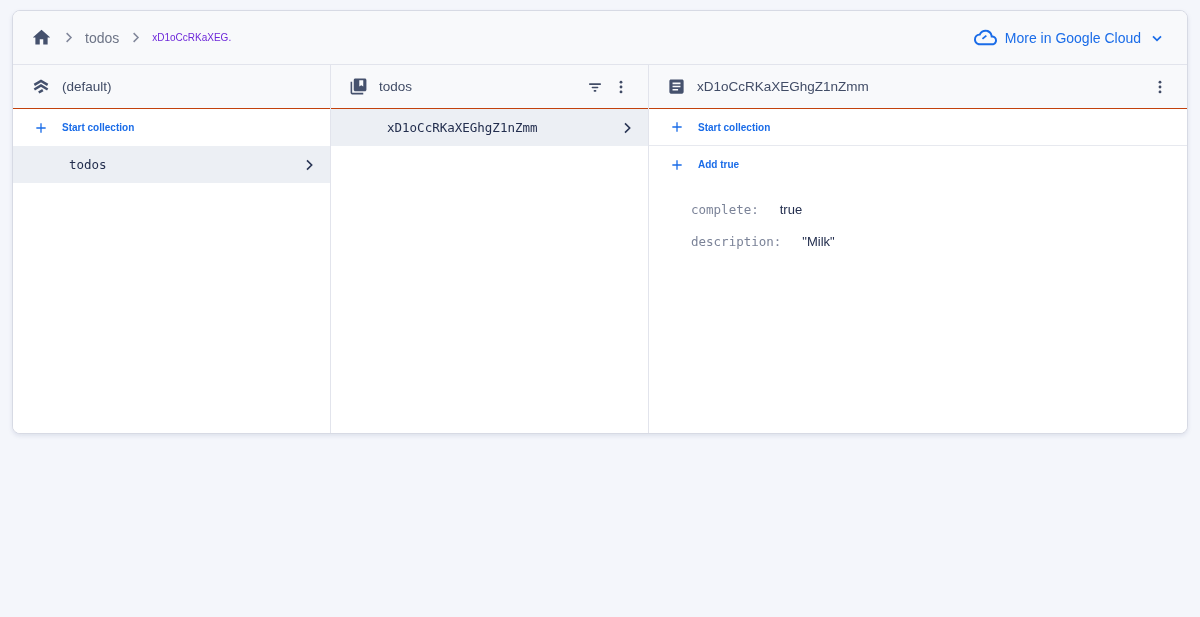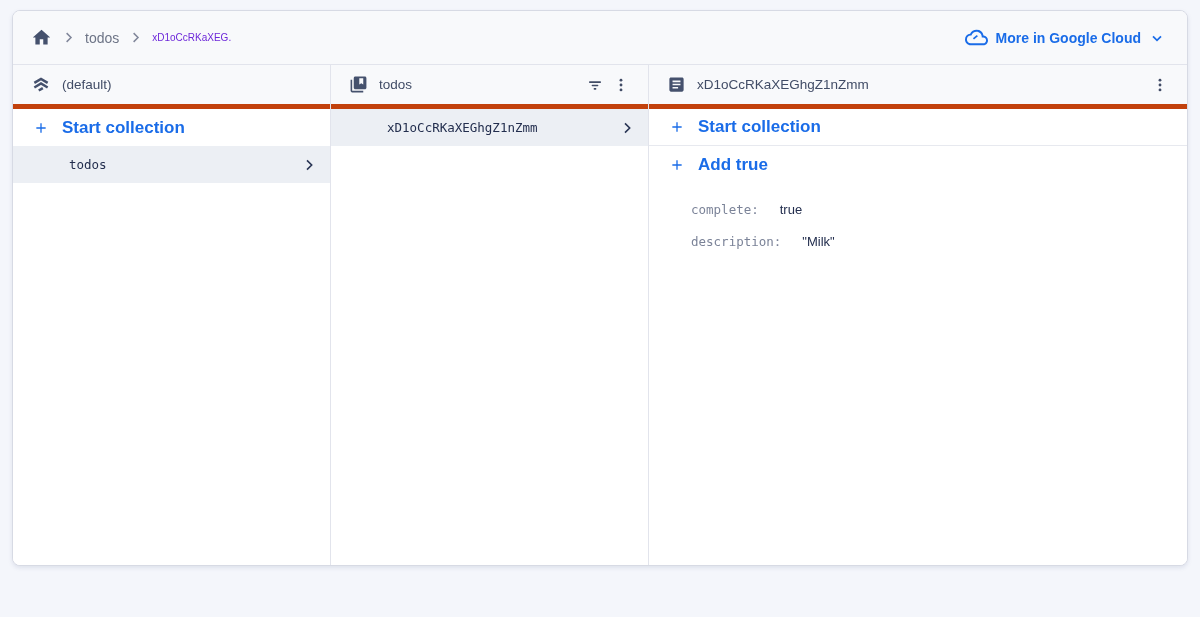--- a/index.html
+++ b/index.html
@@ -4,21 +4,21 @@
 <style>
   * { box-sizing: border-box; margin: 0; padding: 0; }
   html,body { width:1200px; height:617px; }
   body {
     background:#f4f6fb;
     font-family:"Liberation Sans", sans-serif;
     position:relative;
     overflow:hidden;
   }
   .card {
-    position:absolute; left:12px; top:10px; width:1176px; height:556px;
+    position:absolute; left:12px; top:10px; width:1176px; height:424px;
     background:#ffffff;
     border:1px solid #d7dae4;
     border-radius:8px;
     box-shadow:0 2px 4px rgba(90,105,150,.14);
     display:flex; flex-direction:column;
     overflow:hidden;
   }
   
   .breadcrumb-bar {
     height:54px; flex:0 0 54px;
@@ -27,48 +27,48 @@
     display:flex; align-items:center;
     padding:0 22px 0 18px;
   }
   .crumb-home { display:flex; align-items:center; cursor:pointer; }
   .crumb-sep { display:flex; align-items:center; margin:0 9px; }
   .crumb-link { font-size:14px; color:#6d7486; cursor:pointer; }
   .crumb-current { font-size:10px; color:#6d28d9; }
   .spacer { flex:1; }
   .more-gc {
     display:flex; align-items:center; gap:8px;
-    color:#1a6ce8; font-size:14px; font-weight:bold; cursor:pointer;
+    color:#1a6ce8; font-size:14px; font-weight:normal; cursor:pointer;
   }
   
   .panels { flex:1; display:flex; align-items:stretch; }
   .panel { display:flex; flex-direction:column; border-right:1px solid #e2e4ec; background:#fff; }
   .panel.p1 { width:318px; flex:0 0 318px; }
   .panel.p2 { width:318px; flex:0 0 318px; }
   .panel.p3 { flex:1; border-right:none; }
   .panel-header {
     height:44px; flex:0 0 44px;
     background:#f8f9fb;
-    border-bottom:5px solid #c2410c;
+    border-bottom:1px solid #c2410c;
     display:flex; align-items:center;
     padding:0 14px 0 18px;
   }
   .panel-title {
     font-size:13.5px; color:#414c66; margin-left:11px;
     white-space:nowrap; overflow:hidden; text-overflow:ellipsis;
   }
   .icon-btn {
     width:26px; height:26px; display:flex; align-items:center; justify-content:center;
     cursor:pointer; border-radius:50%;
   }
   .link-row {
     height:37px; flex:0 0 37px;
     display:flex; align-items:center;
     padding-left:20px;
-    color:#1a6ce8; font-size:17px; font-weight:bold;
+    color:#1a6ce8; font-size:10px; font-weight:bold;
     cursor:pointer;
   }
   .link-row .link-label { margin-left:13px; }
   .link-row.bordered { border-bottom:1px solid #e7e9ef; }
   .item-row {
     height:37px; flex:0 0 37px;
     display:flex; align-items:center; justify-content:space-between;
     padding:0 13px 0 56px;
     background:#eceff4;
     cursor:pointer;

